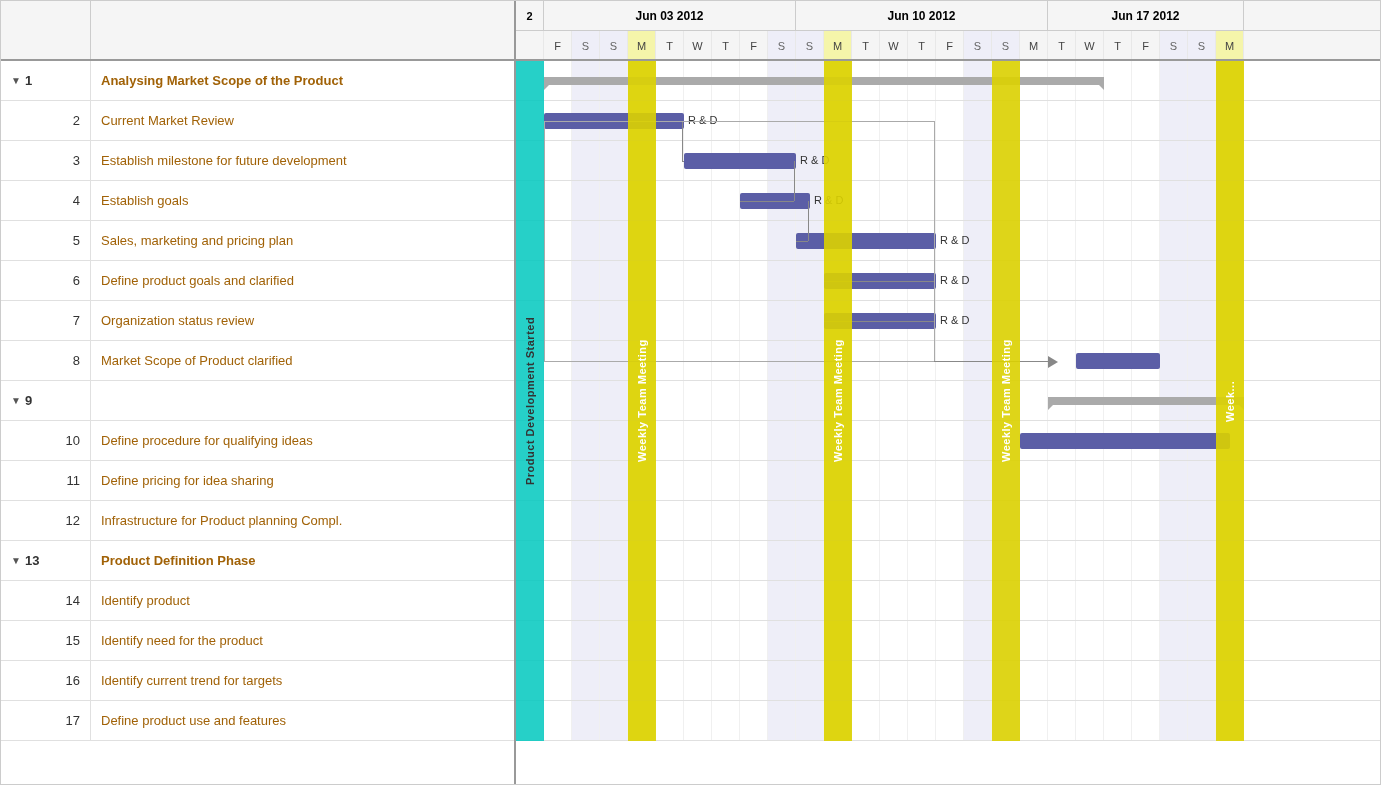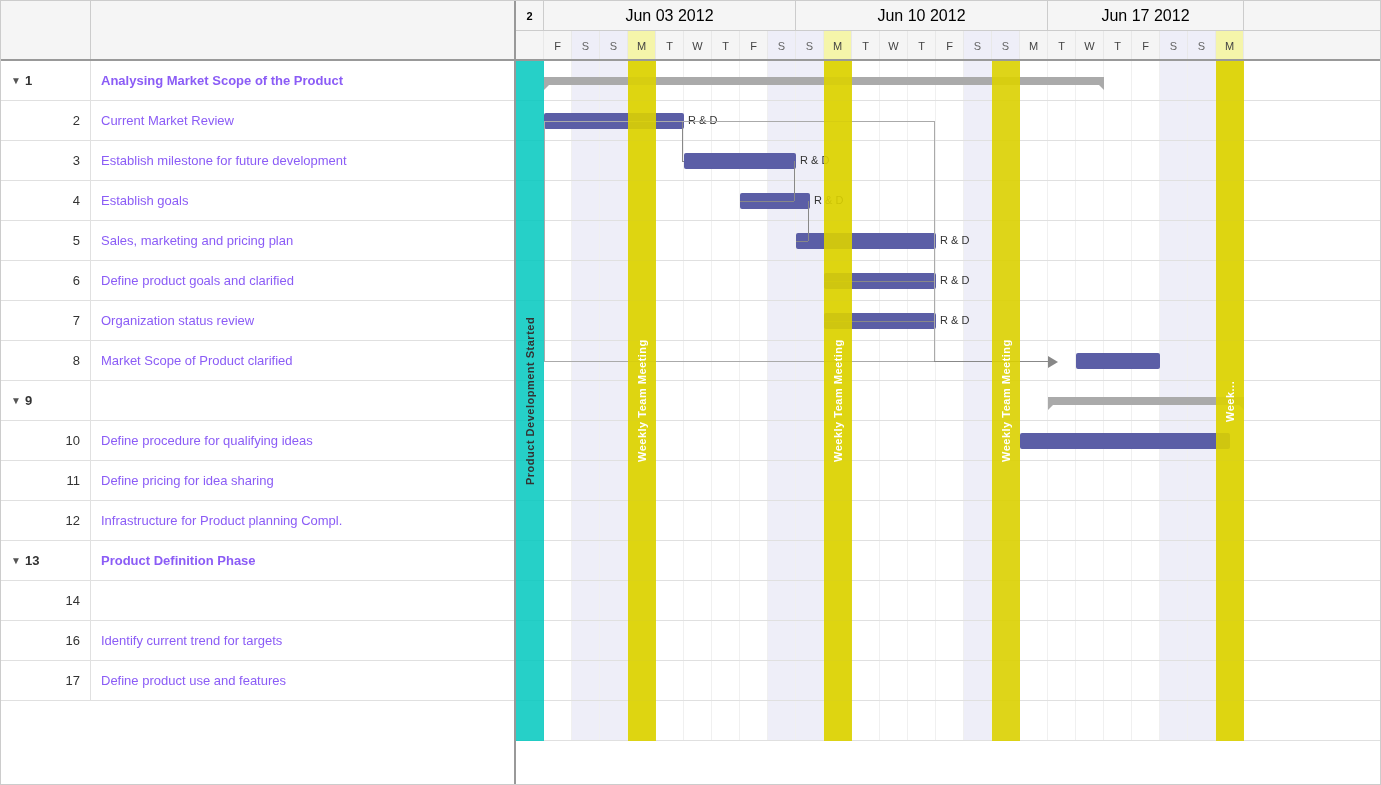--- a/index.html
+++ b/index.html
@@ -76,21 +76,21 @@
       justify-content: flex-start;
       font-weight: bold;
     }
 
     .task-name-cell {
       flex: 1;
       padding: 0 10px;
       overflow: hidden;
       white-space: nowrap;
       text-overflow: ellipsis;
-      color: #8b5cf6;
+      color: #a16207;
     }
 
     .task-name-cell.group {
       font-weight: bold;
     }
 
     .expand-icon {
       display: inline-block;
       margin-right: 4px;
       font-size: 10px;
@@ -126,22 +126,22 @@
       height: 30px;
       align-items: center;
     }
 
     .date-group {
       display: flex;
       align-items: center;
       border-right: 1px solid #ccc;
       height: 100%;
       justify-content: center;
-      font-weight: normal;
-      font-size: 16px;
+      font-weight: bold;
+      font-size: 12px;
     }
 
     .day-cell {
       width: 28px;
       min-width: 28px;
       height: 30px;
       display: flex;
       align-items: center;
       justify-content: center;
       font-size: 11px;
@@ -249,20 +249,25 @@
         <div class="task-row">
           <div class="task-id-cell">12</div>
           <div class="task-name-cell">Infrastructure for Product planning Compl.</div>
         </div>
         <div class="task-row">
           <div class="task-id-cell group"><span class="expand-icon">▼</span> 13</div>
           <div class="task-name-cell group">Product Definition Phase</div>
         </div>
         <div class="task-row">
           <div class="task-id-cell">14</div>
+          <div class="task-name-cell">Identify product</div>
+        </div>
+        <div class="task-row">
+          <div class="task-id-cell">15</div>
+          <div class="task-name-cell">Identify need for the product</div>
         </div>
         <div class="task-row">
           <div class="task-id-cell">16</div>
           <div class="task-name-cell">Identify current trend for targets</div>
         </div>
         <div class="task-row">
           <div class="task-id-cell">17</div>
           <div class="task-name-cell">Define product use and features</div>
         </div>
       </div>

